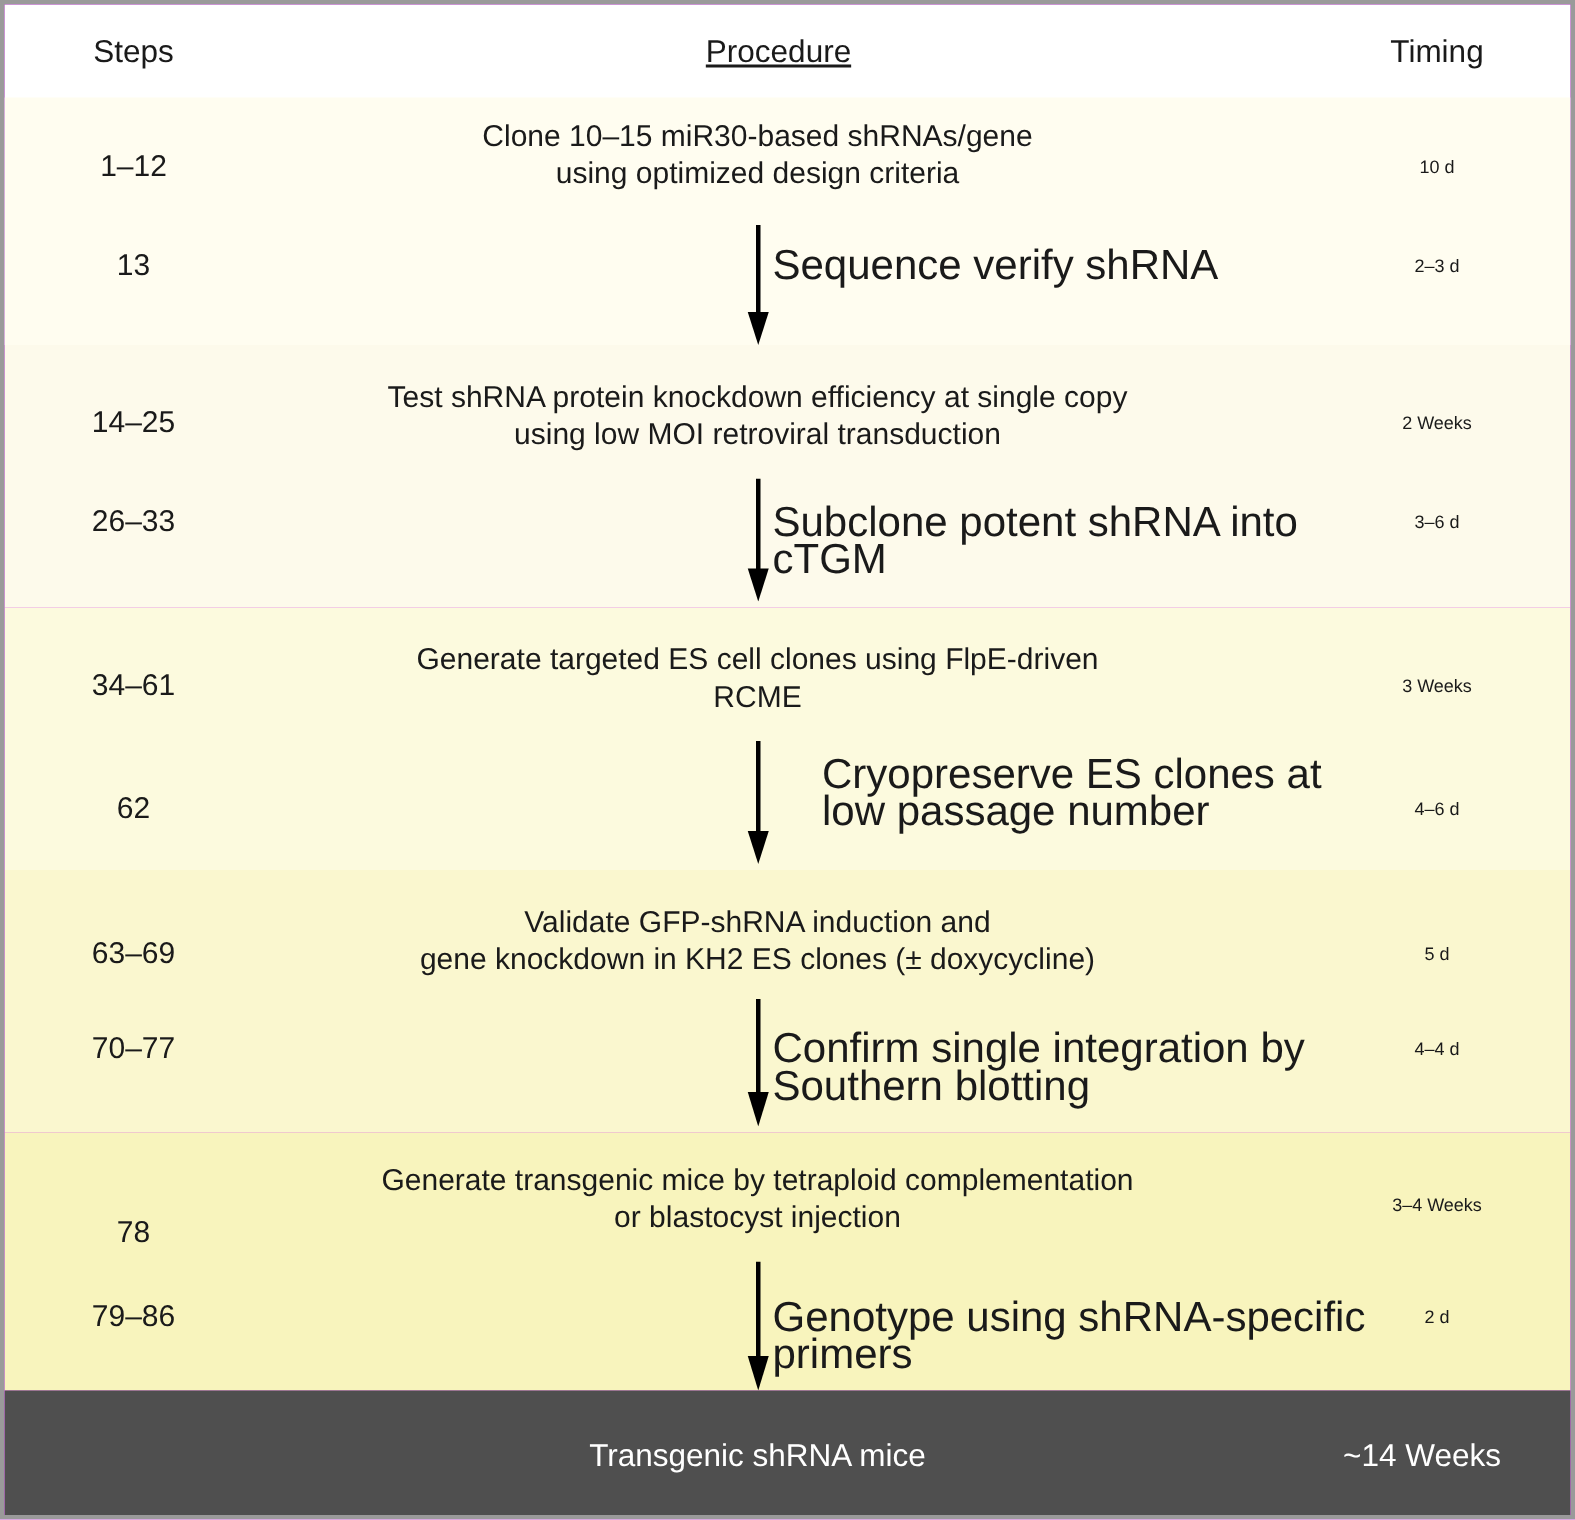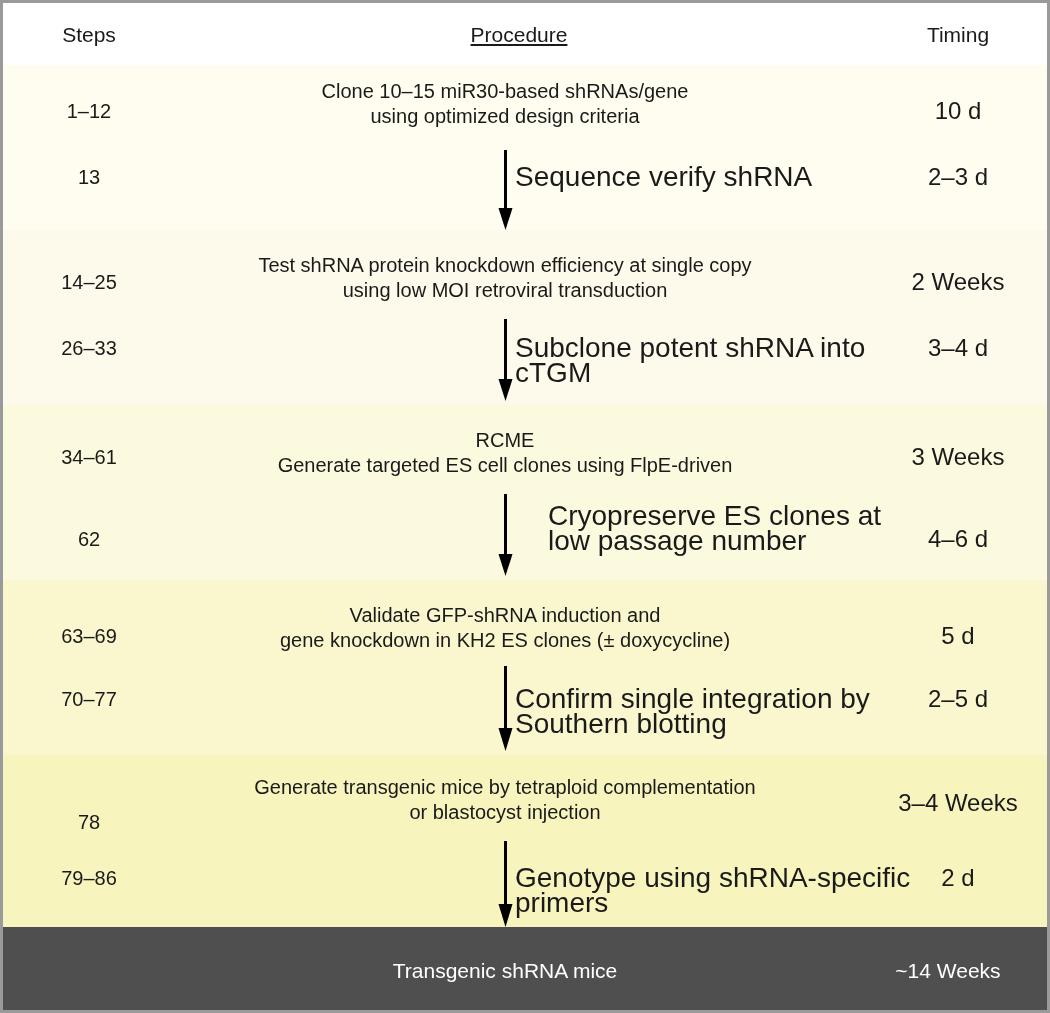--- a/index.html
+++ b/index.html
@@ -64,21 +64,21 @@
     font-size: 20px;
     line-height: 26px;
     color: #1a1a1a;
   }
 
   .timing-label {
     position: absolute;
     left: 866px;
     width: 178px;
     text-align: center;
-    font-size: 24px;
+    font-size: 12px;
     line-height: 26px;
     color: #1a1a1a;
   }
 
   .proc-main {
     position: absolute;
     left: 170px;
     width: 664px;
     text-align: center;
     font-size: 20px;
@@ -169,26 +169,26 @@
 
   <div class="arrow" style="top:316px; height:82px;">
     <svg viewBox="0 0 17 82" preserveAspectRatio="none">
       <line x1="8.5" y1="0" x2="8.5" y2="64" stroke="#000" stroke-width="3"></line>
       <polygon points="8.5,82 1.5,60 15.5,60" fill="#000"></polygon>
     </svg>
   </div>
 
   <div class="steps-label" style="top:332px;">26–33</div>
   <div class="proc-side" style="top:332px;">Subclone potent shRNA into cTGM</div>
-  <div class="timing-label" style="top:332px;">3–4 d</div>
+  <div class="timing-label" style="top:332px;">3–6 d</div>
 
   <div class="steps-label" style="top:441px;">34–61</div>
   <div class="proc-main" style="top:425px;">
+    <div>Generate targeted ES cell clones using FlpE-driven</div>
     <div>RCME</div>
-    <div>Generate targeted ES cell clones using FlpE-driven</div>
   </div>
   <div class="timing-label" style="top:441px;">3 Weeks</div>
 
   <div class="arrow" style="top:491px; height:82px;">
     <svg viewBox="0 0 17 82" preserveAspectRatio="none">
       <line x1="8.5" y1="0" x2="8.5" y2="64" stroke="#000" stroke-width="3"></line>
       <polygon points="8.5,82 1.5,60 15.5,60" fill="#000"></polygon>
     </svg>
   </div>
 
@@ -208,21 +208,21 @@
 
   <div class="arrow" style="top:663px; height:85px;">
     <svg viewBox="0 0 17 85" preserveAspectRatio="none">
       <line x1="8.5" y1="0" x2="8.5" y2="66" stroke="#000" stroke-width="3"></line>
       <polygon points="8.5,85 1.5,62 15.5,62" fill="#000"></polygon>
     </svg>
   </div>
 
   <div class="steps-label" style="top:683px;">70–77</div>
   <div class="proc-side" style="top:683px; width:420px;">Confirm single integration by Southern blotting</div>
-  <div class="timing-label" style="top:683px; left:880px; width:150px;">2–5 d</div>
+  <div class="timing-label" style="top:683px; left:880px; width:150px;">4–4 d</div>
 
   <div class="steps-label" style="top:806px;">78</div>
   <div class="proc-main" style="top:772px;">
     <div>Generate transgenic mice by tetraploid complementation</div>
     <div>or blastocyst injection</div>
   </div>
   <div class="timing-label" style="top:787px;">3–4 Weeks</div>
 
   <div class="arrow" style="top:838px; height:86px;">
     <svg viewBox="0 0 17 86" preserveAspectRatio="none">

